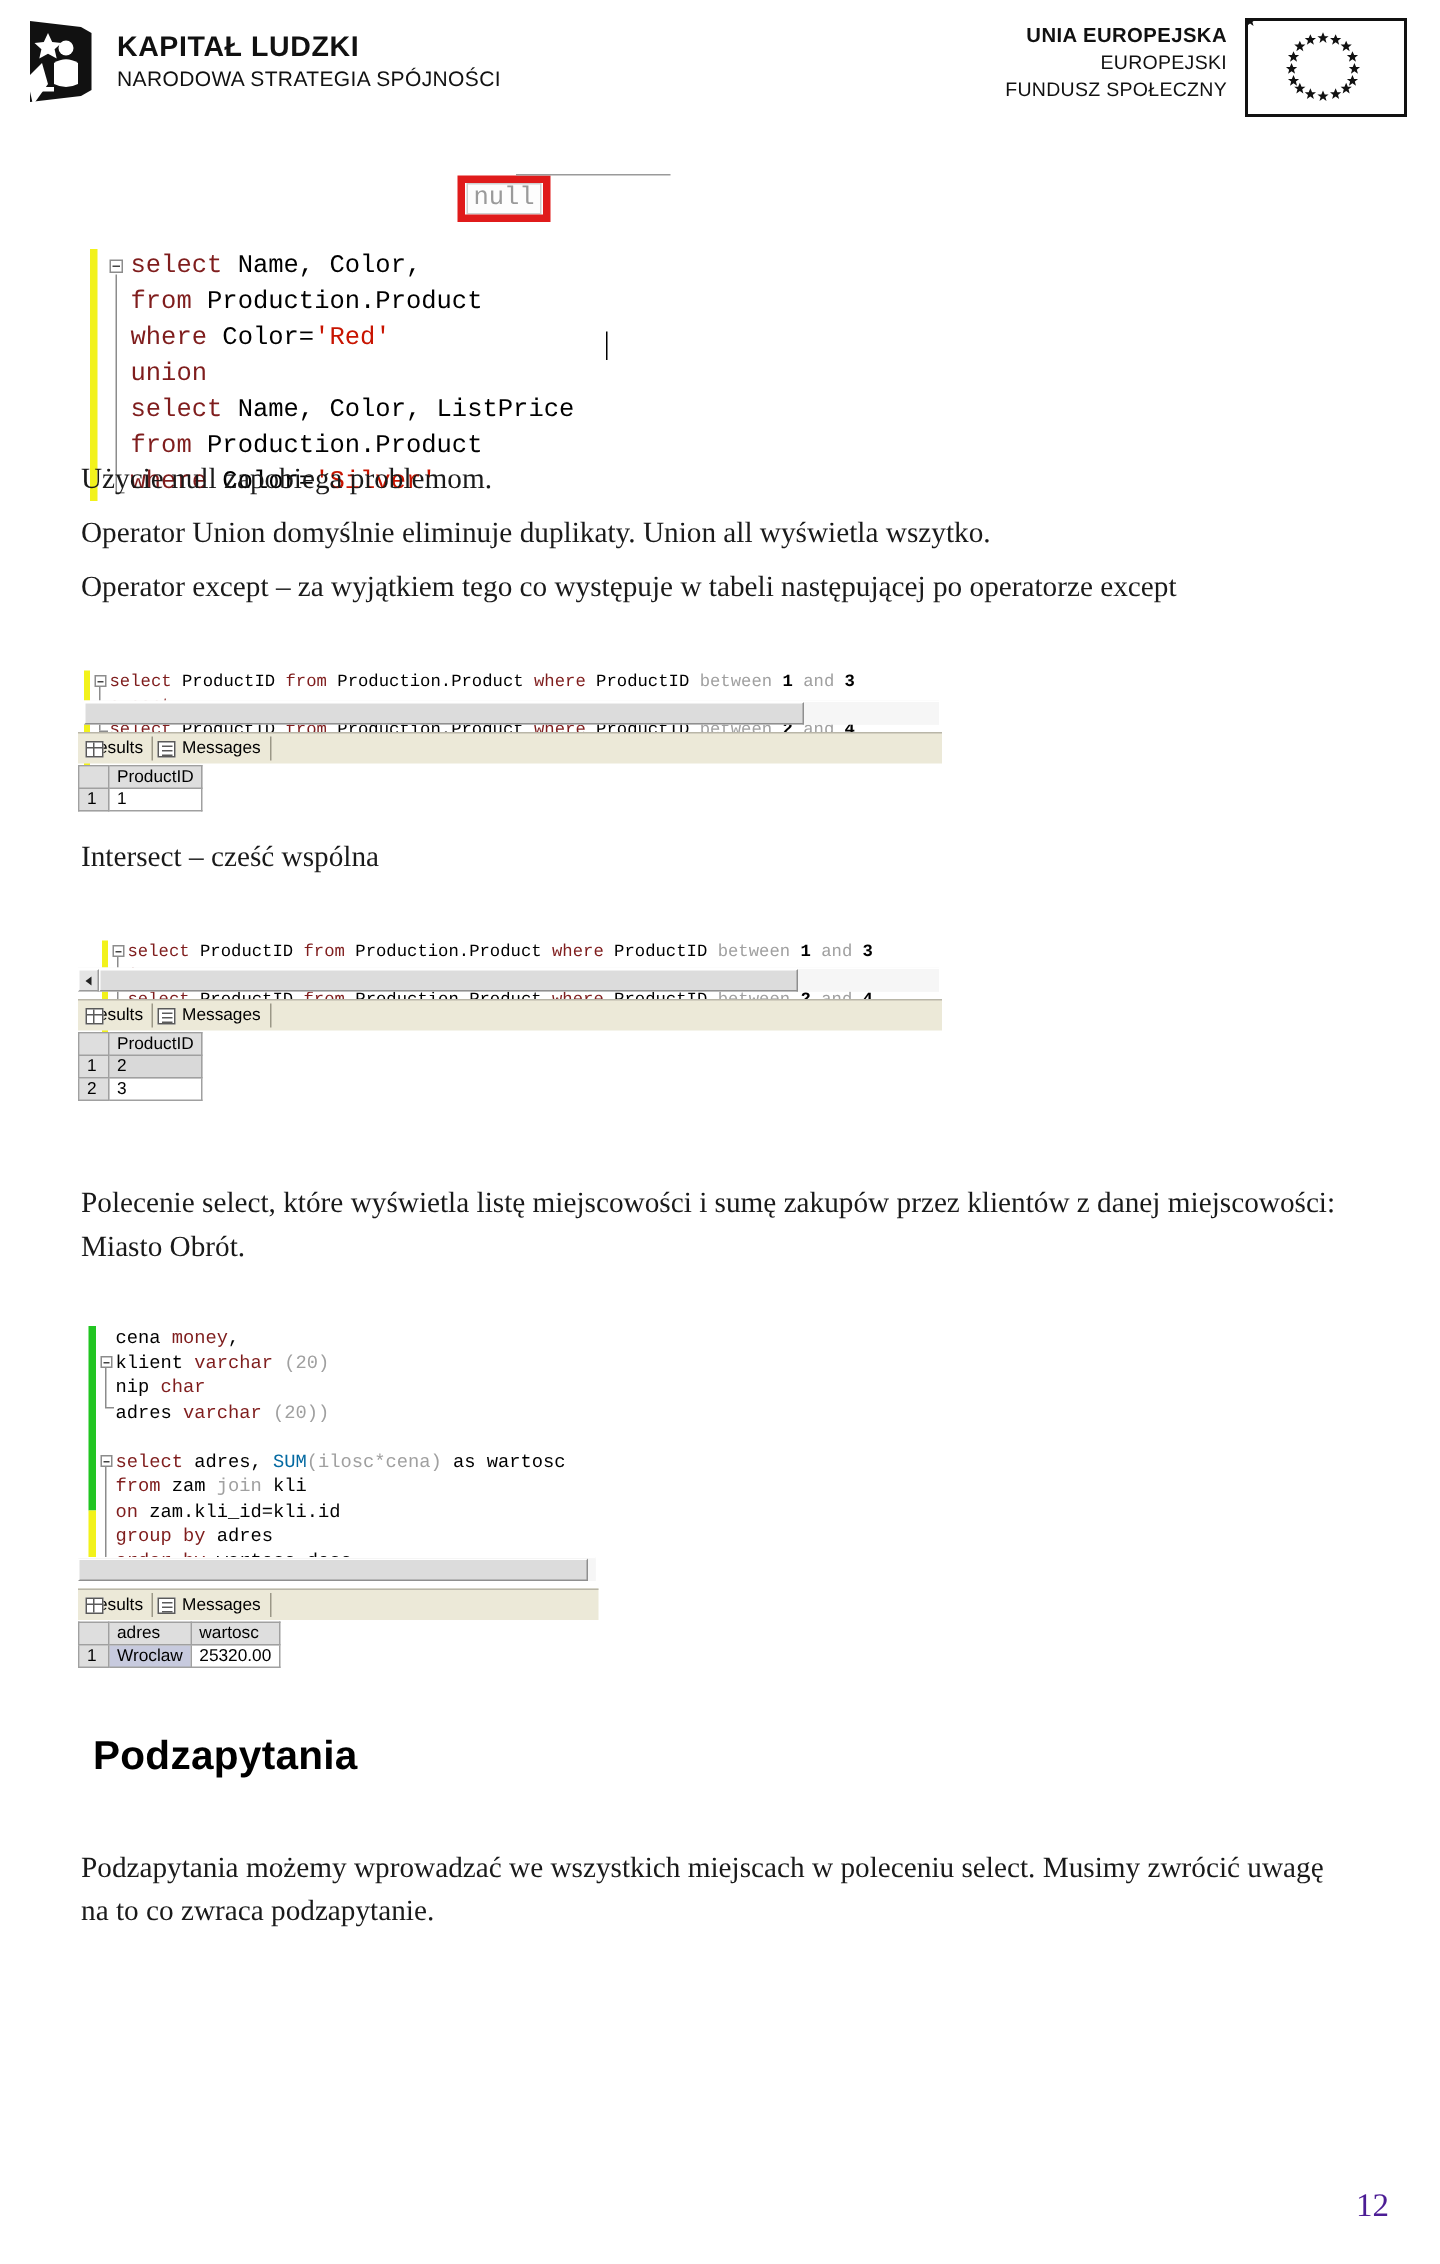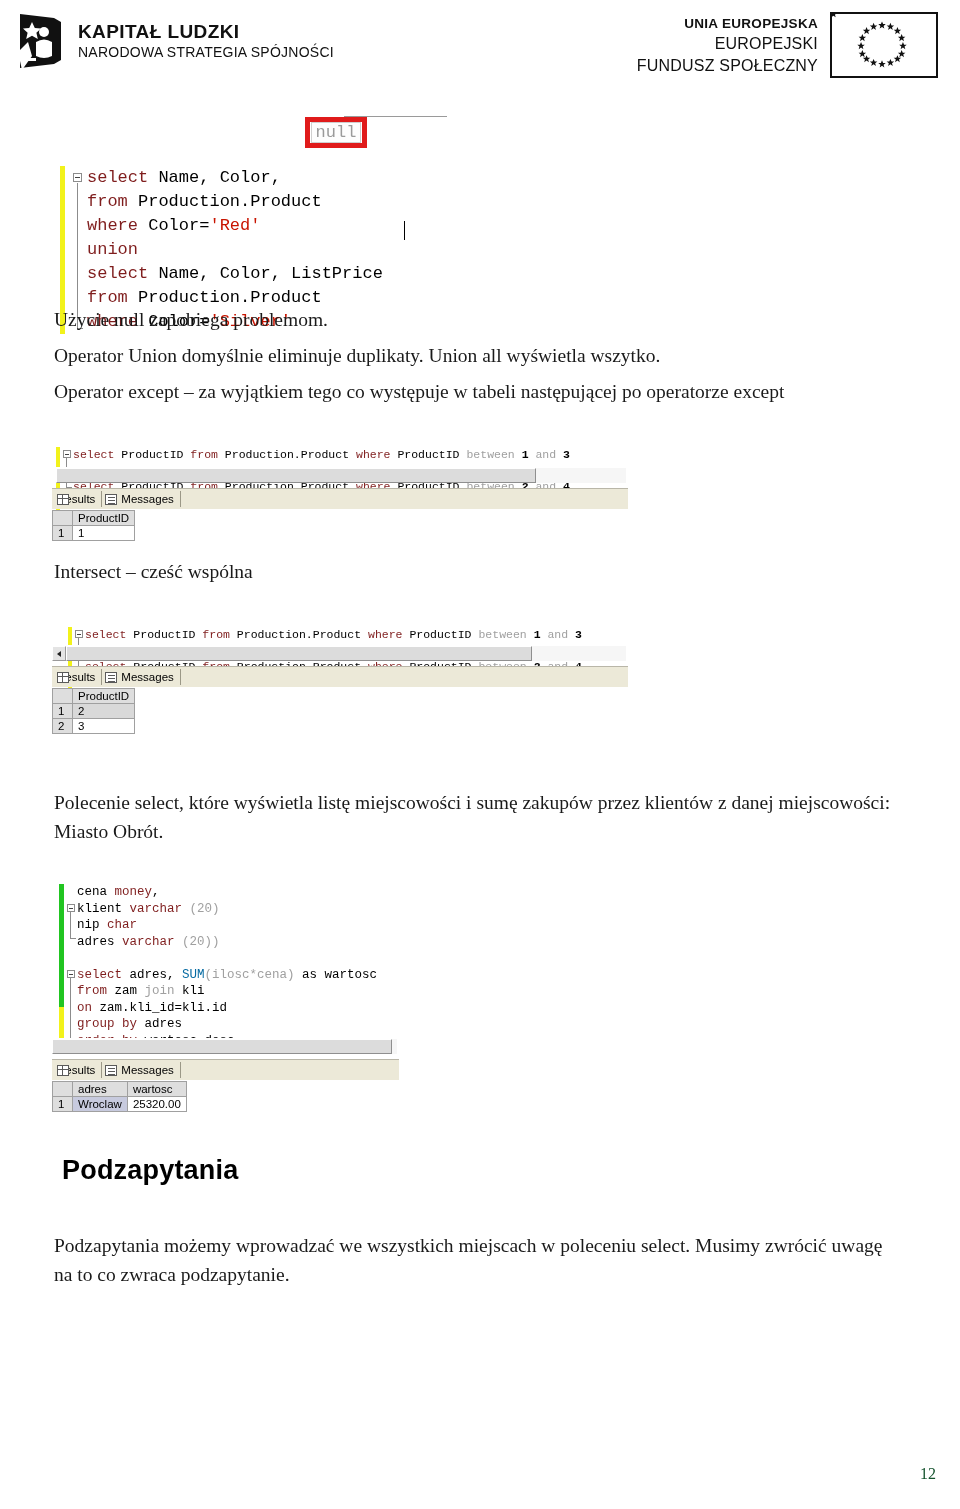--- a/index.html
+++ b/index.html
@@ -61,21 +61,21 @@
   .eu-l1 {
     font-family: "Liberation Sans", sans-serif;
     font-weight: bold;
     font-size: 13.5px;
     letter-spacing: 0.3px;
     color: #111;
     line-height: 1.35;
   }
   .eu-l2, .eu-l3 {
     font-family: "Liberation Sans", sans-serif;
-    font-size: 16px;
+    font-size: 13px;
     letter-spacing: 0.2px;
     color: #111;
     line-height: 1.35;
   }
   .eu-flag {
     width: 104px; height: 62px;
     border: 2px solid #111;
     position: relative;
     background: #fff;
   }
@@ -292,25 +292,25 @@
     box-sizing: border-box;
     white-space: nowrap;
   }
   .grid th { background: #dedede; }
   .grid td.rowhdr { background: #dedede; width: 20px; text-align: left; }
   .grid td.sel { background: #c7cade; }
   .grid td.shaded { background: #d9d9d9; }
 
   .pagenum {
     position: absolute;
-    right: 24px;
+    right: 34px;
     bottom: 26px;
     font-family: "Liberation Serif", serif;
-    font-size: 16px;
-    color: #14532d;
+    font-size: 22px;
+    color: #4c1d95;
   }
 </style>
 </head>
 <body>
 
 <div class="header">
 
   <div class="logo-kl">
     <svg class="kl-mark" viewBox="0 0 46 58">
       <path d="M2 2 L36 6 L36 52 L2 56 Z" fill="#111"></path>

